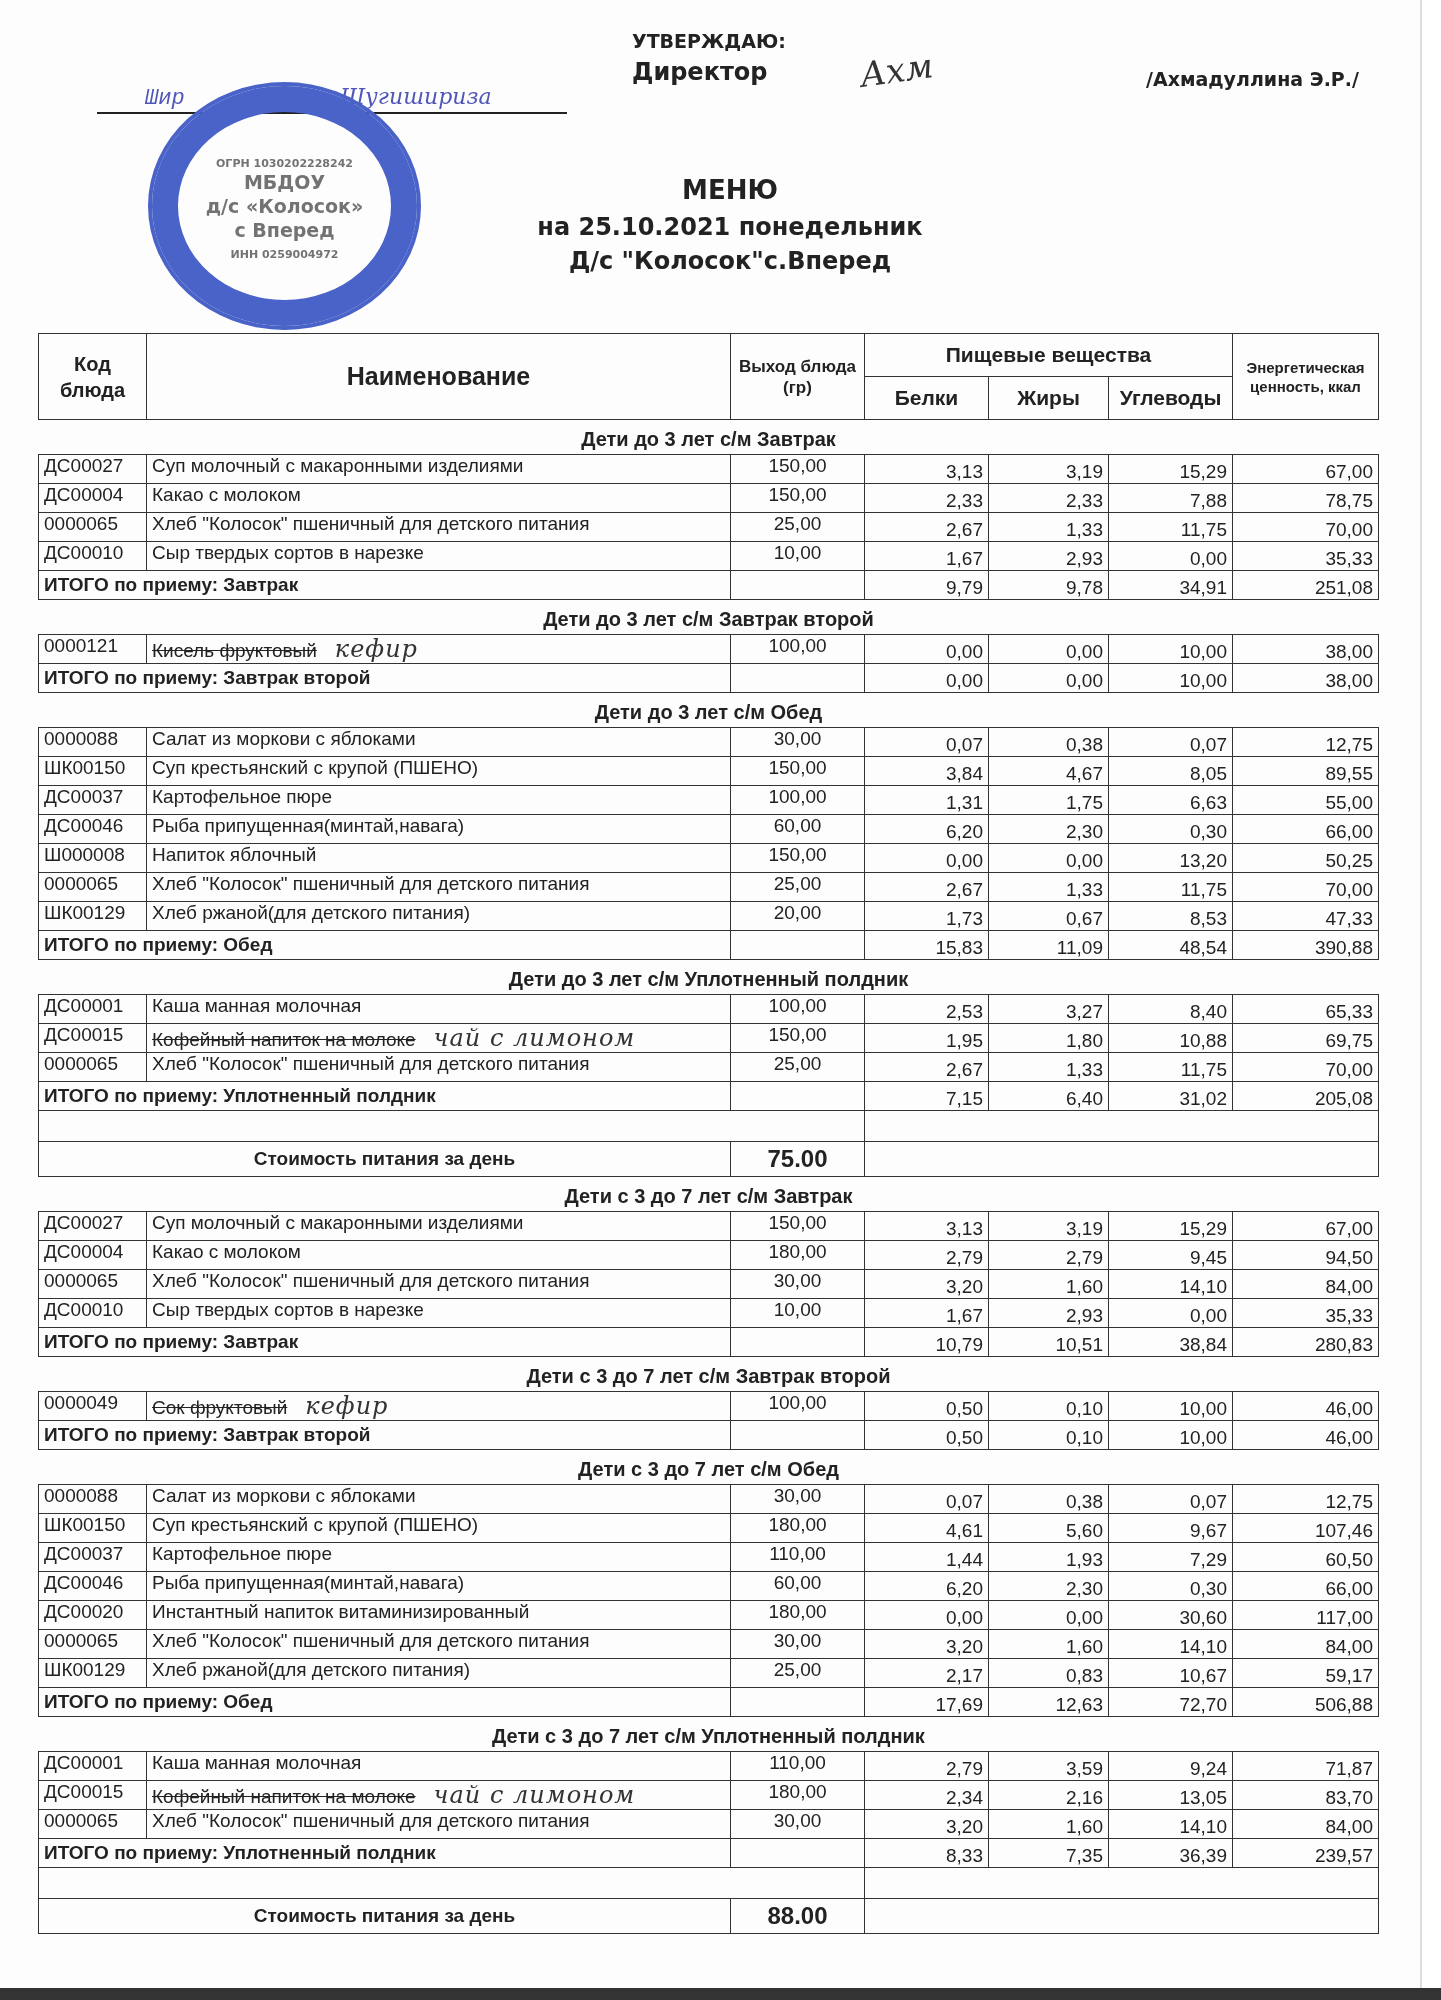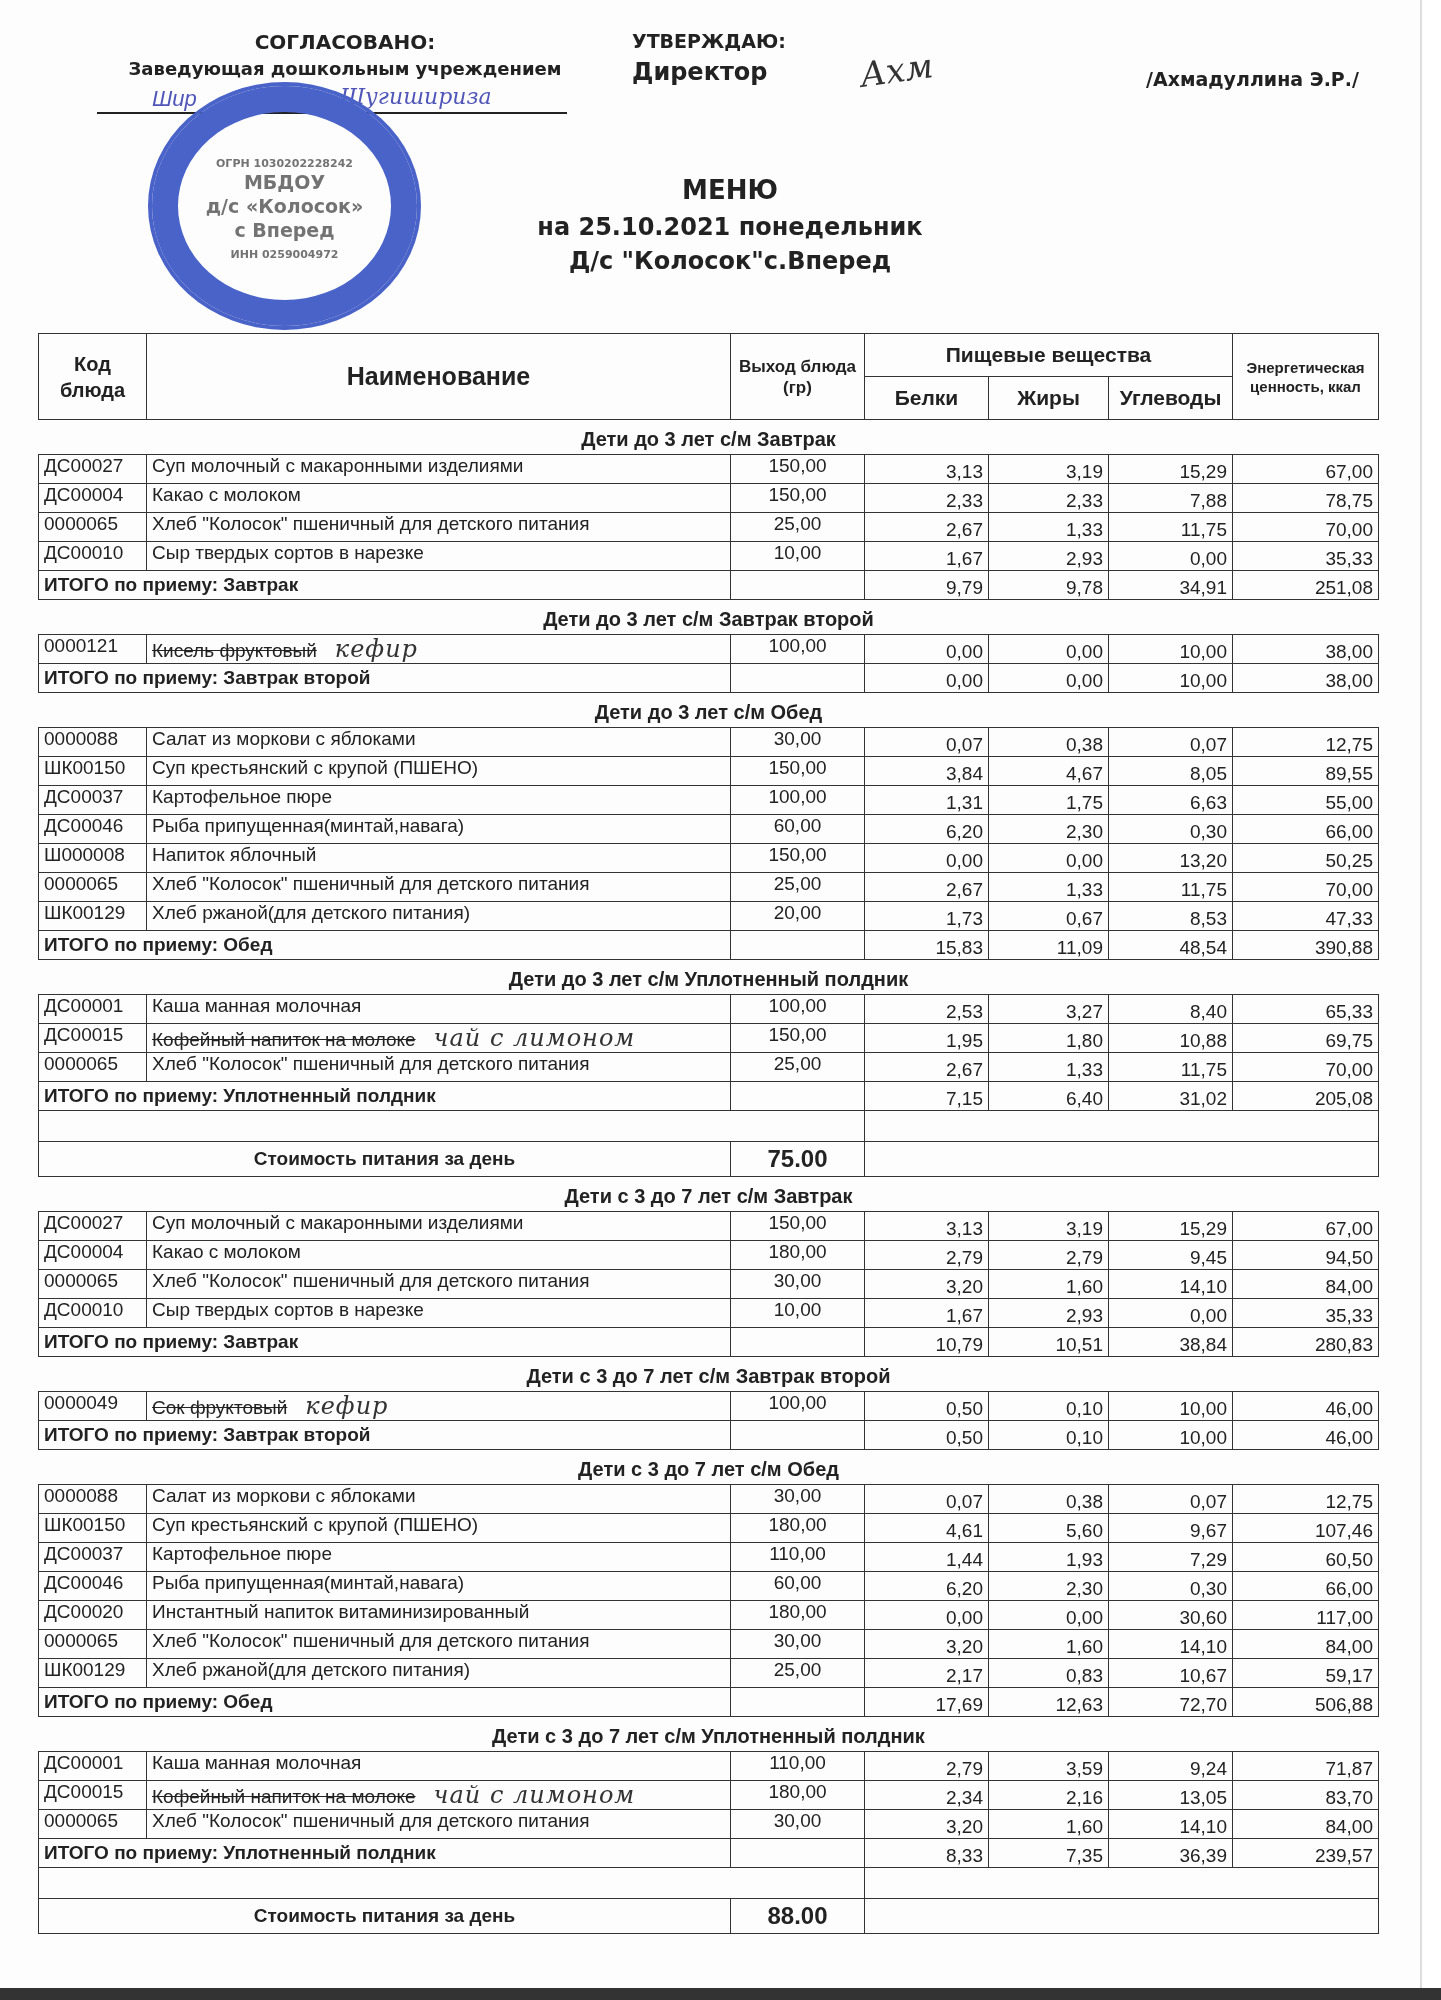--- a/index.html
+++ b/index.html
@@ -12,21 +12,21 @@
     border-right: 2px solid #ddd;
   }
   .bottom-bar { position: absolute; left: 0; top: 1988px; width: 1441px; height: 12px; background: #333; }
 
   
   .agreed { position: absolute; left: 110px; top: 30px; width: 470px; text-align: center; }
   .agreed .title { font-weight: bold; font-size: 20px; }
   .agreed .role { font-weight: bold; font-size: 18px; margin-top: 4px; }
   .sigline { position: absolute; left: 97px; top: 112px; width: 470px; border-bottom: 2px solid #222; height: 0; }
   .sigline-sep { position: absolute; left: 320px; top: 95px; width: 2px; height: 22px; background: #222; }
-  .scribble-a { position: absolute; left: 152px; top: 86px; font-family: Liberation Sans, sans-serif; font-style: italic; color: #4f56b8; font-size: 22px; }
+  .scribble-a { position: absolute; left: 145px; top: 86px; font-family: Liberation Mono, monospace; font-style: italic; color: #4f56b8; font-size: 22px; }
   .scribble-b { position: absolute; left: 340px; top: 84px; font-family: "DejaVu Serif", serif; font-style: italic; color: #4f56b8; font-size: 22px; }
 
   .approve { position: absolute; left: 632px; top: 30px; }
   .approve .title { font-weight: bold; font-size: 19px; }
   .approve .role { font-weight: bold; font-size: 24px; margin-top: 6px; }
   .director-sign { position: absolute; left: 860px; top: 50px; font-family: "DejaVu Serif", serif; font-style: italic; font-size: 34px; color: #333; transform: rotate(-8deg); }
   .director-name { position: absolute; left: 1146px; top: 68px; font-weight: bold; font-size: 19px; }
 
   .stamp { position: absolute; border-radius: 50%; display: flex; flex-direction: column; align-items: center; justify-content: center; text-align: center; }
   .stamp-left { left: 148px; top: 82px; width: 265px; height: 240px; border: 4px solid #4a63c9; color: #737373; box-shadow: inset 0 0 0 22px rgba(74,99,201,0.12), inset 0 0 0 26px #4a63c9; }
@@ -63,24 +63,20 @@
   tr.cost td { height: 34px; font-weight: bold; text-align: center; }
   tr.cost td.price { font-size: 24px; text-align: center; }
   .strike { text-decoration: line-through; }
   .handnote { font-family: "DejaVu Serif", serif; font-style: italic; color: #333; font-size: 24px; margin-left: 18px; letter-spacing: 1px; }
 </style>
 </head>
 <body>
 
 <div class="page">
 
-  <div class="agreed">
-    <div class="title">СОГЛАСОВАНО:</div>
-    <div class="role">Заведующая дошкольным учреждением</div>
-  </div>
   <div class="sigline"></div>
   <div class="sigline-sep"></div>
   <div class="scribble-a">Шир</div>
   <div class="scribble-b">Шугишириза</div>
 
   <div class="stamp stamp-left">
     <div class="small">ОГРН 1030202228242</div>
     <div class="line">МБДОУ</div>
     <div class="line">д/с «Колосок»</div>
     <div class="line">с  Вперед</div>

